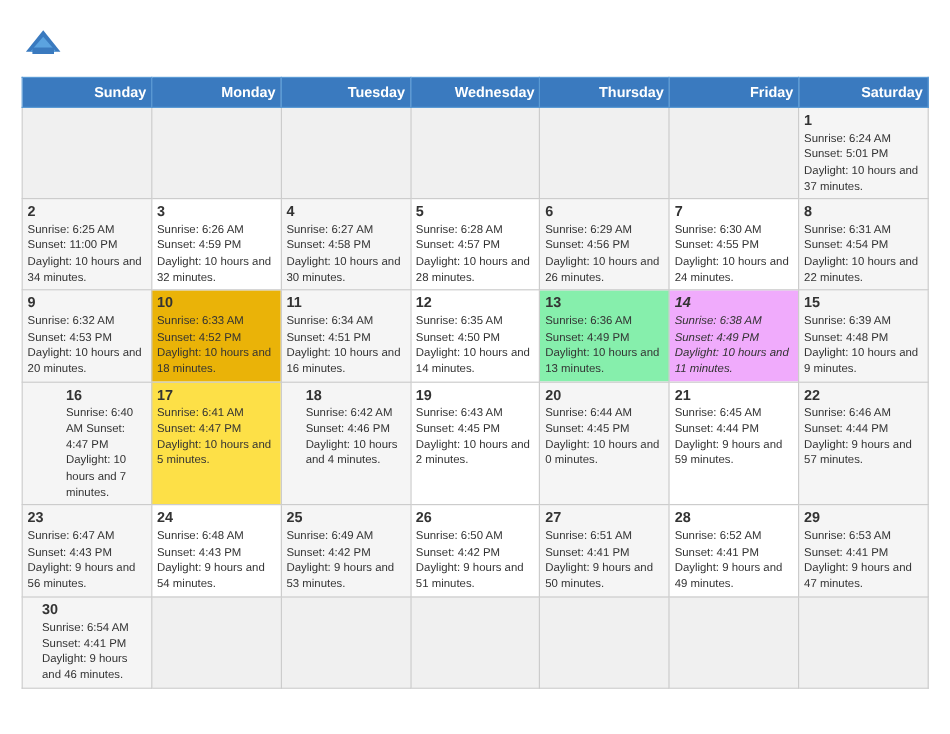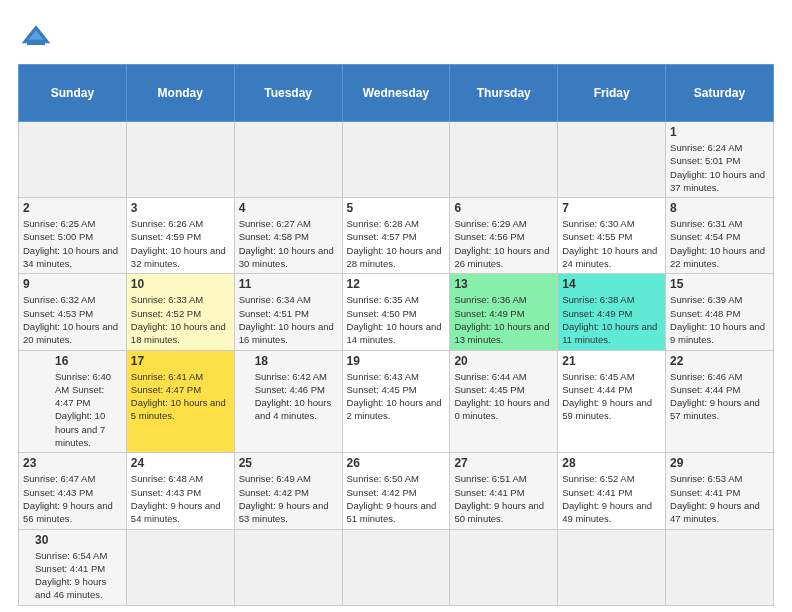--- a/index.html
+++ b/index.html
@@ -53,22 +53,22 @@
     table {
       width: 100%;
       border-collapse: collapse;
       table-layout: fixed;
     }
     thead tr th {
       background-color: #3a7abf;
       color: #fff;
       font-size: 12px;
       font-weight: bold;
-      padding: 21px 4px;
-      text-align: center;
+      padding: 5px 4px;
+      text-align: right;
       border: 1px solid #5a9ad4;
     }
     tbody tr td {
       border: 1px solid #ccc;
       vertical-align: top;
       padding: 3px 4px;
       font-size: 10px;
       color: #333;
       height: 72px;
       background: #fff;
@@ -145,21 +145,21 @@
             <span class="day-num">1</span>
             <div class="day-info">Sunrise: 6:24 AM
 Sunset: 5:01 PM
 Daylight: 10 hours and 37 minutes.</div>
           </td>
         </tr>
         <tr>
           <td style="background: rgb(245, 245, 245);">
             <span class="day-num">2</span>
             <div class="day-info">Sunrise: 6:25 AM
-Sunset: 5:00 PM
+Sunset: 11:00 PM
 Daylight: 10 hours and 34 minutes.</div>
           </td>
           <td style="background: rgb(255, 255, 255);">
             <span class="day-num">3</span>
             <div class="day-info">Sunrise: 6:26 AM
 Sunset: 4:59 PM
 Daylight: 10 hours and 32 minutes.</div>
           </td>
           <td style="background: rgb(245, 245, 245);">
             <span class="day-num">4</span>
@@ -192,21 +192,21 @@
 Daylight: 10 hours and 22 minutes.</div>
           </td>
         </tr>
         <tr>
           <td style="background: rgb(245, 245, 245);">
             <span class="day-num">9</span>
             <div class="day-info">Sunrise: 6:32 AM
 Sunset: 4:53 PM
 Daylight: 10 hours and 20 minutes.</div>
           </td>
-          <td style="background: #fef9c3;">
+          <td style="background: #eab308;">
             <span class="day-num">10</span>
             <div class="day-info">Sunrise: 6:33 AM
 Sunset: 4:52 PM
 Daylight: 10 hours and 18 minutes.</div>
           </td>
           <td style="background: rgb(245, 245, 245);">
             <span class="day-num">11</span>
             <div class="day-info">Sunrise: 6:34 AM
 Sunset: 4:51 PM
 Daylight: 10 hours and 16 minutes.</div>
@@ -216,21 +216,21 @@
             <div class="day-info">Sunrise: 6:35 AM
 Sunset: 4:50 PM
 Daylight: 10 hours and 14 minutes.</div>
           </td>
           <td style="background: #86efac;">
             <span class="day-num">13</span>
             <div class="day-info">Sunrise: 6:36 AM
 Sunset: 4:49 PM
 Daylight: 10 hours and 13 minutes.</div>
           </td>
-          <td style="background: #5eead4;">
+          <td style="background: #f0abfc; font-style: italic;">
             <span class="day-num">14</span>
             <div class="day-info">Sunrise: 6:38 AM
 Sunset: 4:49 PM
 Daylight: 10 hours and 11 minutes.</div>
           </td>
           <td style="background: rgb(245, 245, 245);">
             <span class="day-num">15</span>
             <div class="day-info">Sunrise: 6:39 AM
 Sunset: 4:48 PM
 Daylight: 10 hours and 9 minutes.</div>

